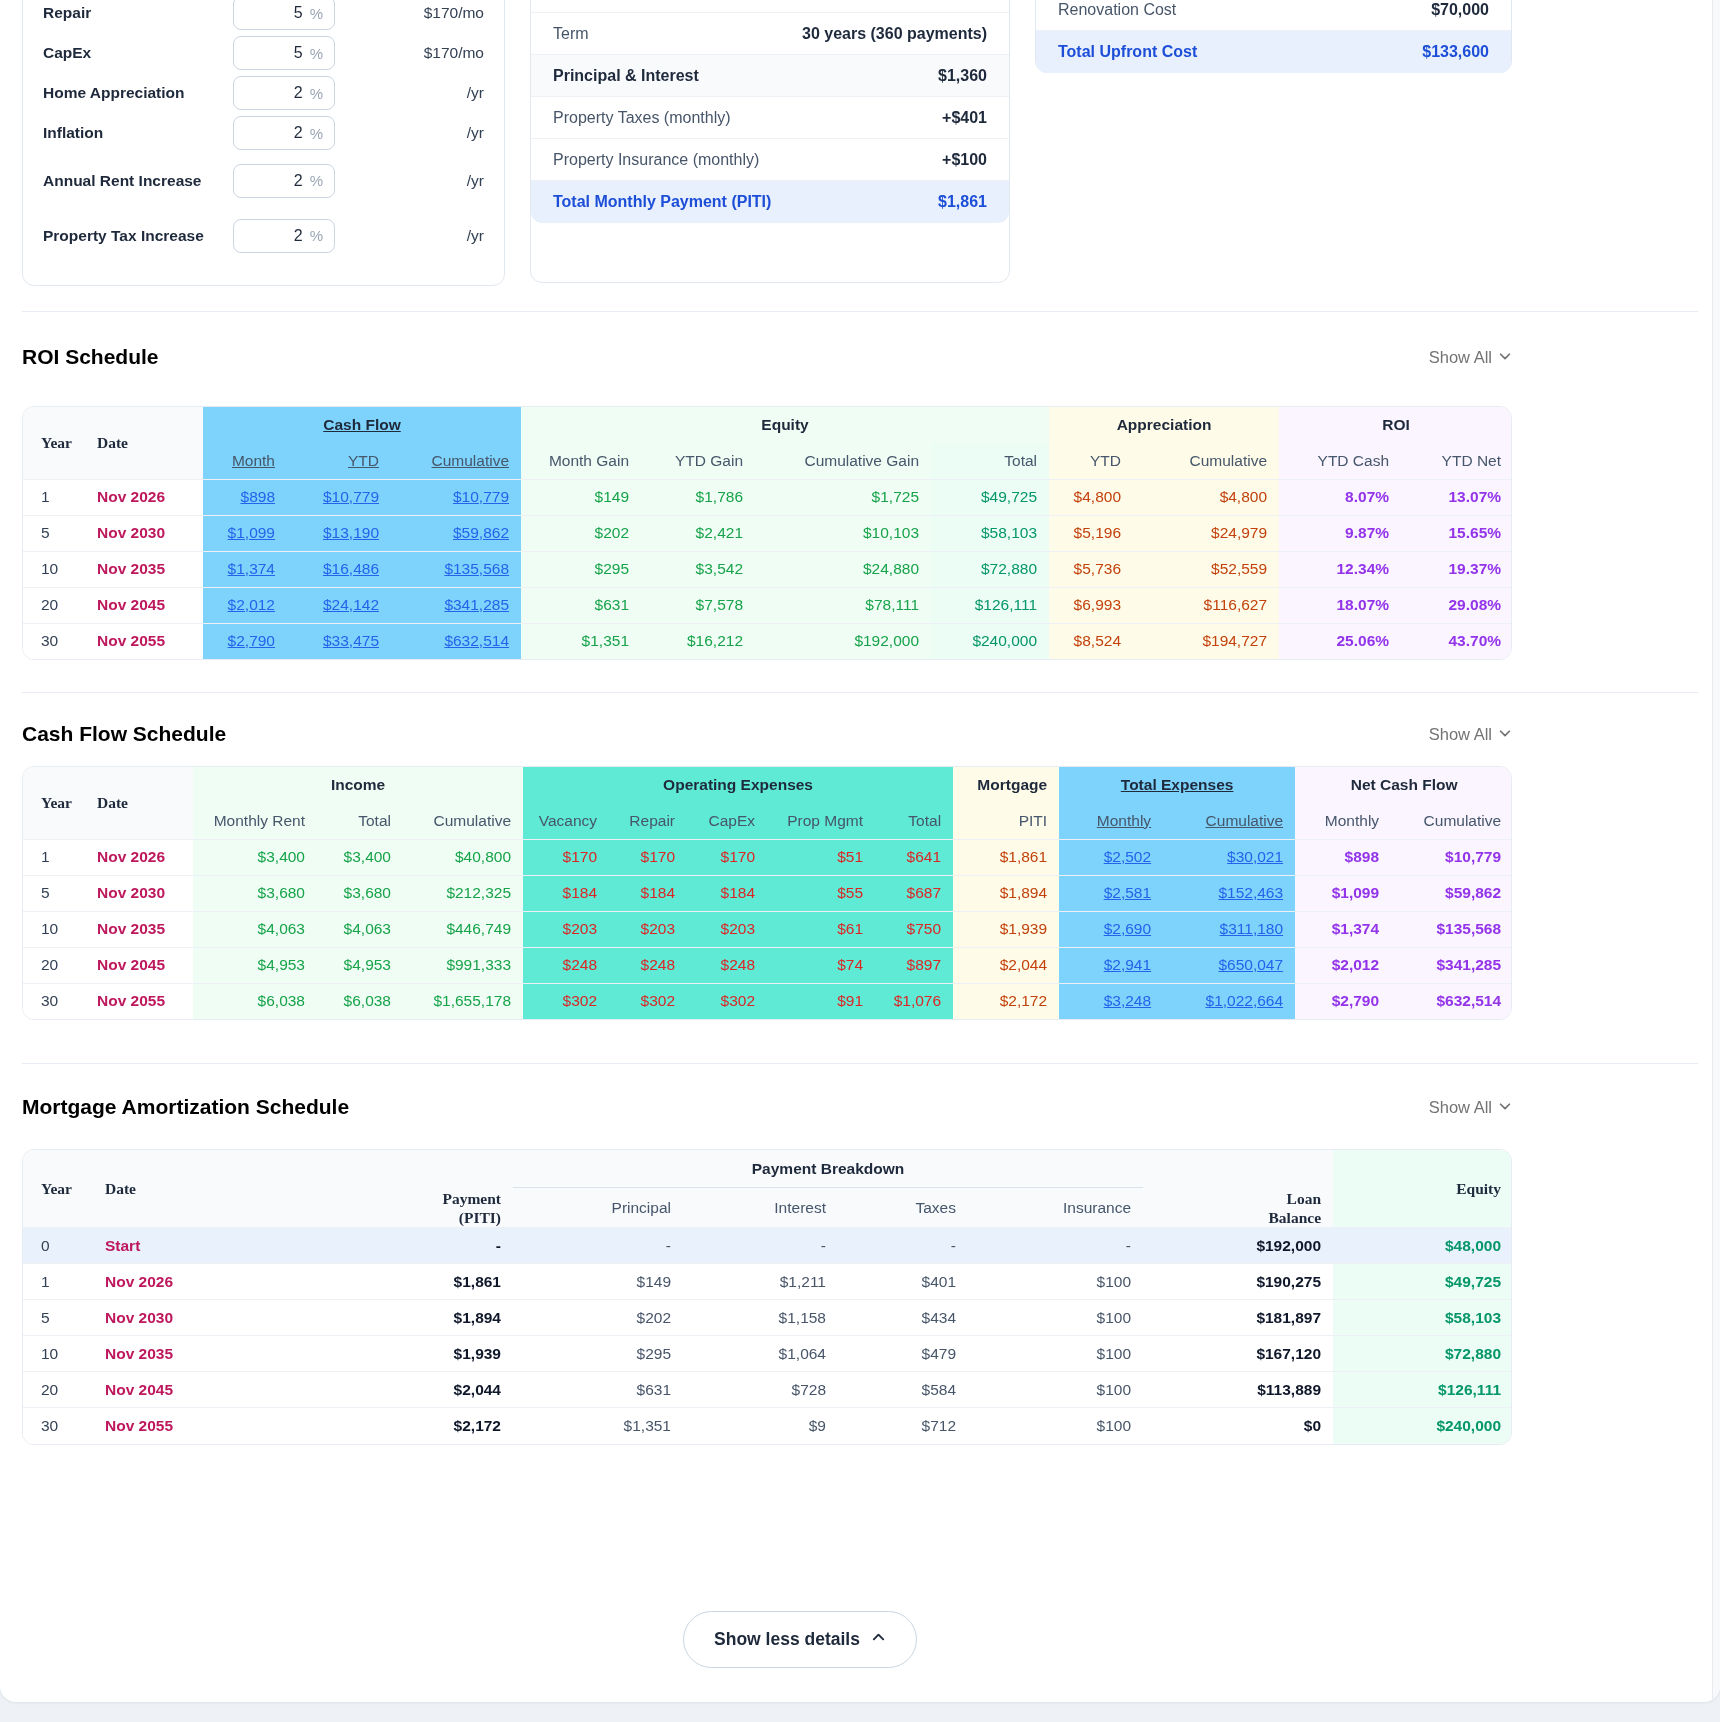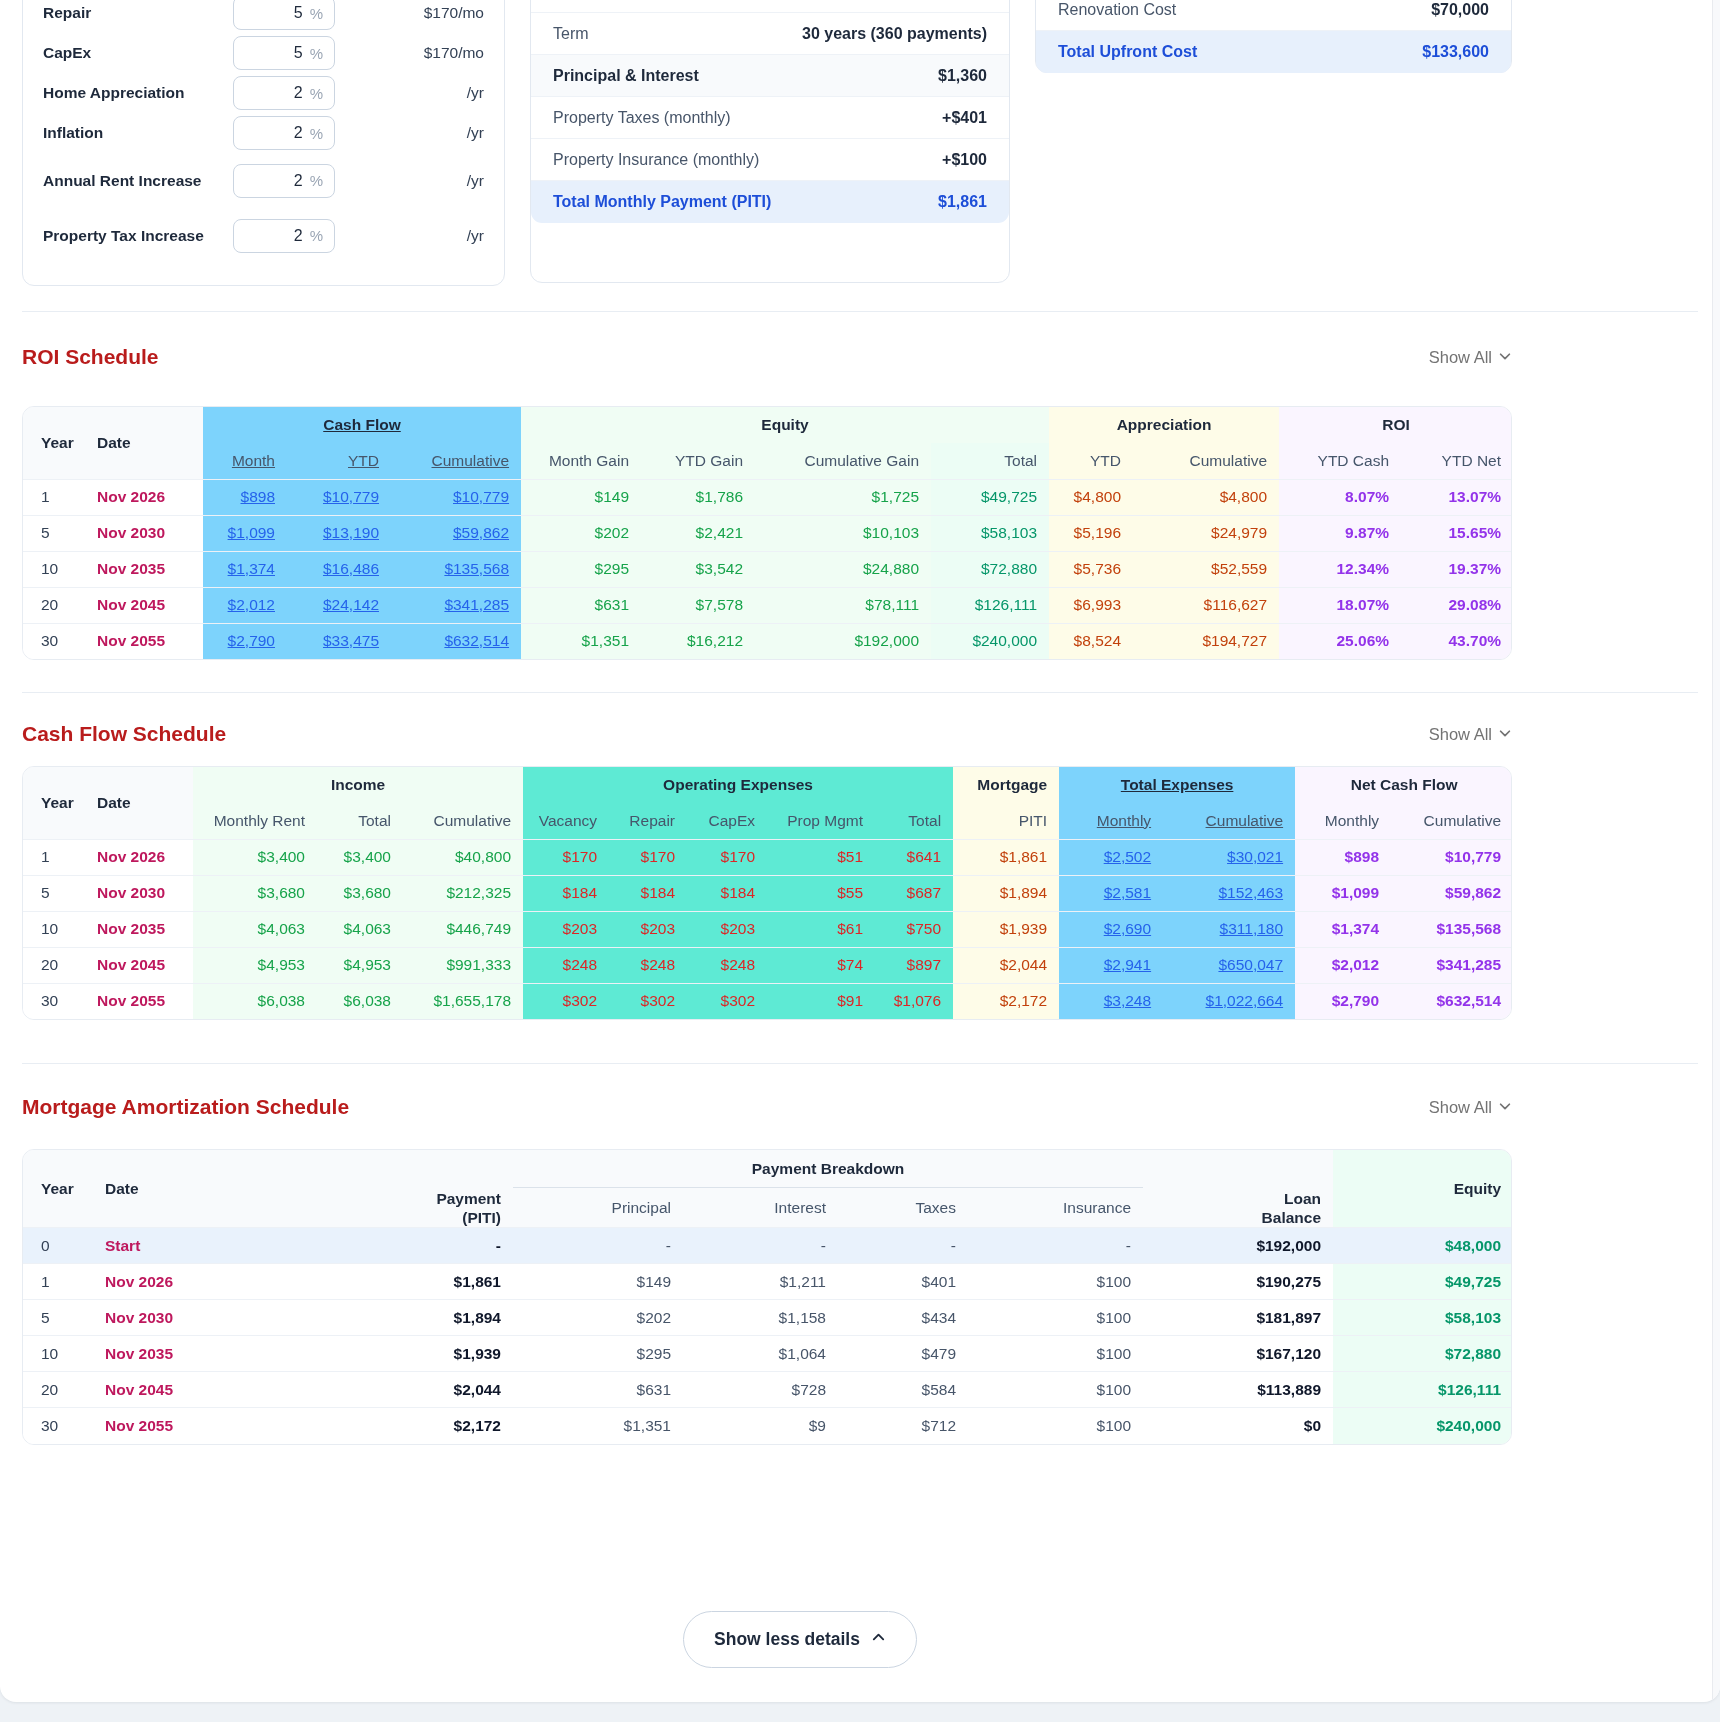--- a/index.html
+++ b/index.html
@@ -42,35 +42,35 @@
   
   .divider{height:1px;background:#e8edf3;margin:0 22px;}
   .section{margin:0 22px;}
   .s1{padding-top:30px;}
   .s2{padding-top:26px;}
   .s3{padding-top:28px;}
   .section-head{width:1490px;height:30px;display:flex;align-items:center;justify-content:space-between;}
   .s1 .section-head{margin-bottom:34px;}
   .s2 .section-head{margin-bottom:17px;}
   .s3 .section-head{margin-bottom:27px;}
-  .section-title{font-size:21px;font-weight:700;color:#b91c1c;}
+  .section-title{font-size:21px;font-weight:700;color:#000000;}
   .show-all{display:flex;align-items:center;gap:6px;color:#737373;font-size:16.5px;font-weight:500;cursor:pointer;}
   .show-all svg{margin-top:2px;}
 
   .tablewrap{width:1490px;border:1px solid #e7ecf2;border-radius:12px;overflow:hidden;box-sizing:border-box;background:#fff;}
   .s1 .tablewrap{margin-bottom:32px;}
   .s2 .tablewrap{margin-bottom:43px;}
   table{width:100%;border-collapse:collapse;table-layout:fixed;font-size:15.5px;}
   thead th{background:#f8fafc;font-weight:400;color:#46566b;height:36px;padding:0 12px;box-sizing:border-box;}
   thead tr.r1 th{height:36px;}
   .amort thead tr.r1 th{height:34px;}
   th.grp{font-weight:700;color:#1e293b;text-align:center;}
   th.left{text-align:left;}
   th.right{text-align:right;}
-  th.bold{font-weight:700;color:#1e293b;}
+  th.bold{font-weight:700;color:#1e293b;font-family:Liberation Serif, serif;}
   th.pl,td.pl{padding-left:18px;}
   th.pb{border-bottom:1px solid #dbe2ea;}
   .l2{line-height:1.2;display:inline-block;margin-top:40px;}
   tbody tr{border-top:1px solid #edf1f6;}
   td{height:36px;padding:0 12px;text-align:right;font-weight:500;box-sizing:border-box;background:#fff;}
   td.cy{text-align:left;color:#334155;font-weight:400;}
   td.cd{text-align:left;color:#be185d;font-weight:700;}
   .b-blue{background:#7dd3fc;text-decoration:underline;}  .b-green{background:#f0fdf4;} .b-mint{background:#ecfdf5;}
   .b-yellow{background:#fefce8;} .b-purple{background:#faf5ff;} .b-red{background:#5eead4;}
   .t-blue{color:#2563eb;} .t-green{color:#16a34a;} .t-teal{color:#059669;}

